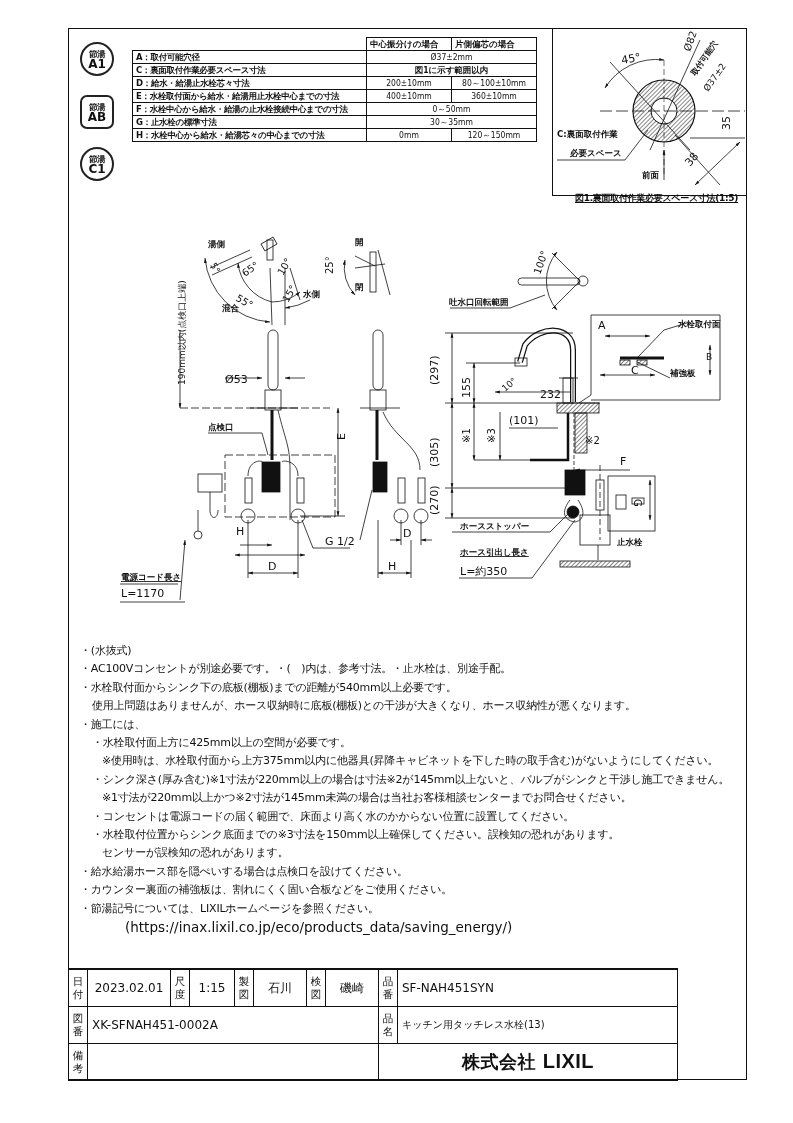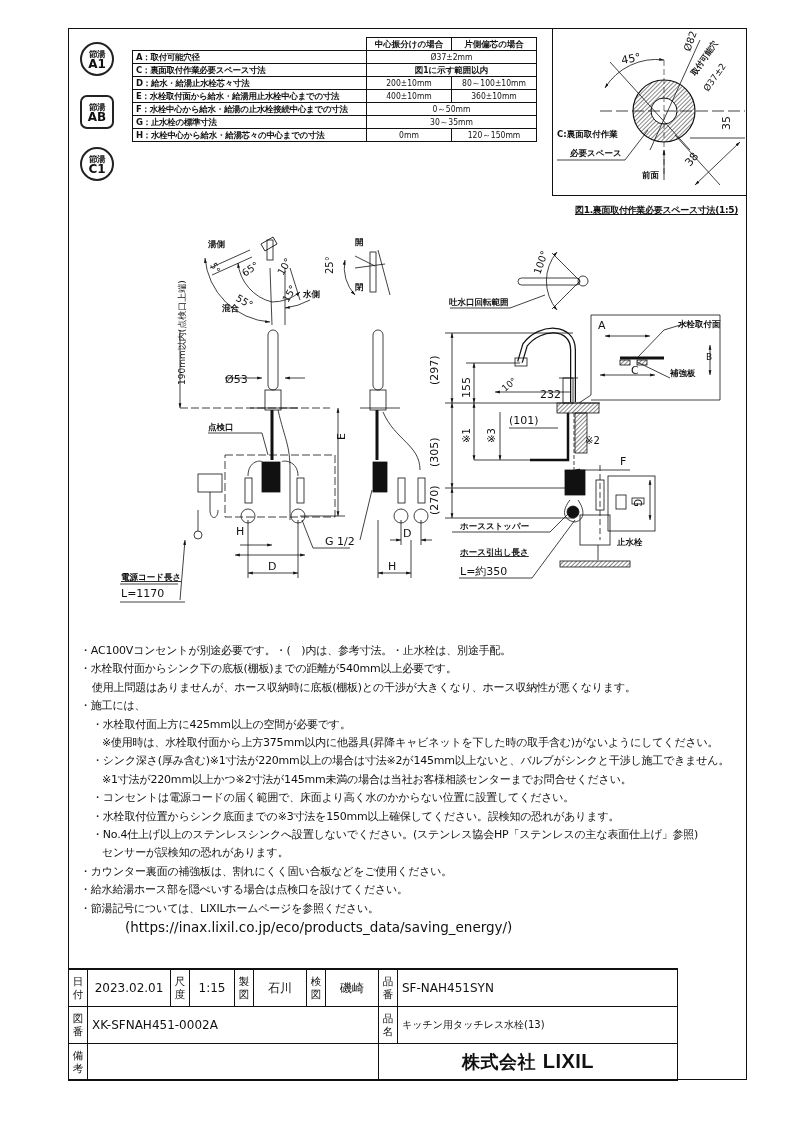--- a/index.html
+++ b/index.html
@@ -10,32 +10,32 @@
   svg.drawing { position: absolute; left: 0; top: 0; width: 793px; height: 1123px; }
   svg text { font-family: "DejaVu Sans", sans-serif; fill: #111; }
   
   table.spec { position: absolute; left: 132px; top: 37px; border-collapse: collapse;
                font-size: 8.5px; }
   table.spec td { border: 1px solid #111; padding: 0 3px; height: 12px; line-height: 12px;
                   white-space: nowrap; }
   table.spec td.lbl { width: 227px; font-weight: bold; letter-spacing: -0.3px; }
   table.spec td.v { text-align: center; font-family: "DejaVu Sans Condensed", "DejaVu Sans", sans-serif; }
   table.spec td.vr { text-align: center; }
-  table.spec tr.hdr td { font-weight: bold; text-align: center; margin-left: 12px; }
+  table.spec tr.hdr td { font-weight: bold; text-align: left; margin-left: 12px; }
   table.spec tr.hdr td.blank { border: none; }
   .badge { position: absolute; width: 34px; height: 34px; border: 2px solid #222; border-radius: 50%;
            display: flex; flex-direction: column; align-items: center; justify-content: center;
            font-size: 9px; font-weight: bold; line-height: 10px; box-sizing: border-box; }
   .badge .b1 { font-size: 8.5px; letter-spacing: -0.5px; }
   .badge .b2 { font-size: 12px; font-weight: bold; }
   .badge.sq { border-radius: 7px; }
   
   .figbox { position: absolute; left: 552px; top: 28px; width: 195px; height: 168px;
             border-left: 1.5px solid #111; border-bottom: 1.5px solid #111; box-sizing: border-box; }
-  .figcap { position: absolute; left: 575px; top: 204px; font-size: 9px; font-weight: bold;
+  .figcap { position: absolute; left: 575px; top: 192px; font-size: 9px; font-weight: bold;
             text-decoration: underline; letter-spacing: -0.3px; }
   
   .notes { position: absolute; left: 80px; top: 642px; font-size: 11px; line-height: 18.4px;
            letter-spacing: -0.2px; }
   .notes div { white-space: nowrap; }
   .notes .i1 { padding-left: 12px; }
   .notes .i2 { padding-left: 22px; }
   .notes .url { font-size: 13.5px; letter-spacing: 0px; margin-left: 45px; }
   
   table.tb { position: absolute; left: 68px; top: 968px; width: 610px; border-collapse: collapse;
@@ -330,34 +330,34 @@
   <text x="706" y="360" font-size="9">B</text>
   <text x="678" y="327" font-size="8.5" font-weight="bold">水栓取付面</text>
   <text x="670" y="376" font-size="8.5" font-weight="bold">補強板</text>
   <text x="460" y="529" font-size="8.5" font-weight="bold">ホースストッパー</text>
   <text x="460" y="555" font-size="8.5" font-weight="bold" text-decoration="underline">ホース引出し長さ</text>
   <text x="460" y="575" font-size="11">L=約350</text>
   <text x="617" y="545" font-size="8.5" font-weight="bold">止水栓</text>
 </svg>
 
 <div class="notes">
+  <div>・(水抜式)</div>
   <div>・AC100Vコンセントが別途必要です。・(　)内は、参考寸法。・止水栓は、別途手配。</div>
   <div>・水栓取付面からシンク下の底板(棚板)までの距離が540mm以上必要です。</div>
   <div class="i1">使用上問題はありませんが、ホース収納時に底板(棚板)との干渉が大きくなり、ホース収納性が悪くなります。</div>
   <div>・施工には、</div>
   <div class="i1">・水栓取付面上方に425mm以上の空間が必要です。</div>
   <div class="i2">※使用時は、水栓取付面から上方375mm以内に他器具(昇降キャビネットを下した時の取手含む)がないようにしてください。</div>
   <div class="i1">・シンク深さ(厚み含む)※1寸法が220mm以上の場合は寸法※2が145mm以上ないと、バルブがシンクと干渉し施工できません。</div>
   <div class="i2">※1寸法が220mm以上かつ※2寸法が145mm未満の場合は当社お客様相談センターまでお問合せください。</div>
   <div class="i1">・コンセントは電源コードの届く範囲で、床面より高く水のかからない位置に設置してください。</div>
   <div class="i1">・水栓取付位置からシンク底面までの※3寸法を150mm以上確保してください。誤検知の恐れがあります。</div>
-  <div class="i1">・No.4仕上げ以上のステンレスシンクへ設置しないでください。(ステンレス協会HP「ステンレスの主な表面仕上げ」参照)</div>
   <div class="i2">センサーが誤検知の恐れがあります。</div>
+  <div>・給水給湯ホース部を隠ぺいする場合は点検口を設けてください。</div>
   <div>・カウンター裏面の補強板は、割れにくく固い合板などをご使用ください。</div>
-  <div>・給水給湯ホース部を隠ぺいする場合は点検口を設けてください。</div>
   <div>・節湯記号については、LIXILホームページを参照ください。</div>
   <div class="url">(https://inax.lixil.co.jp/eco/products_data/saving_energy/)</div>
 </div>
 
 <table class="tb">
   <tbody>
       <tr>
     <td class="k">日付</td>
     <td class="c" style="width:82px">2023.02.01</td>
     <td class="k">尺度</td>

